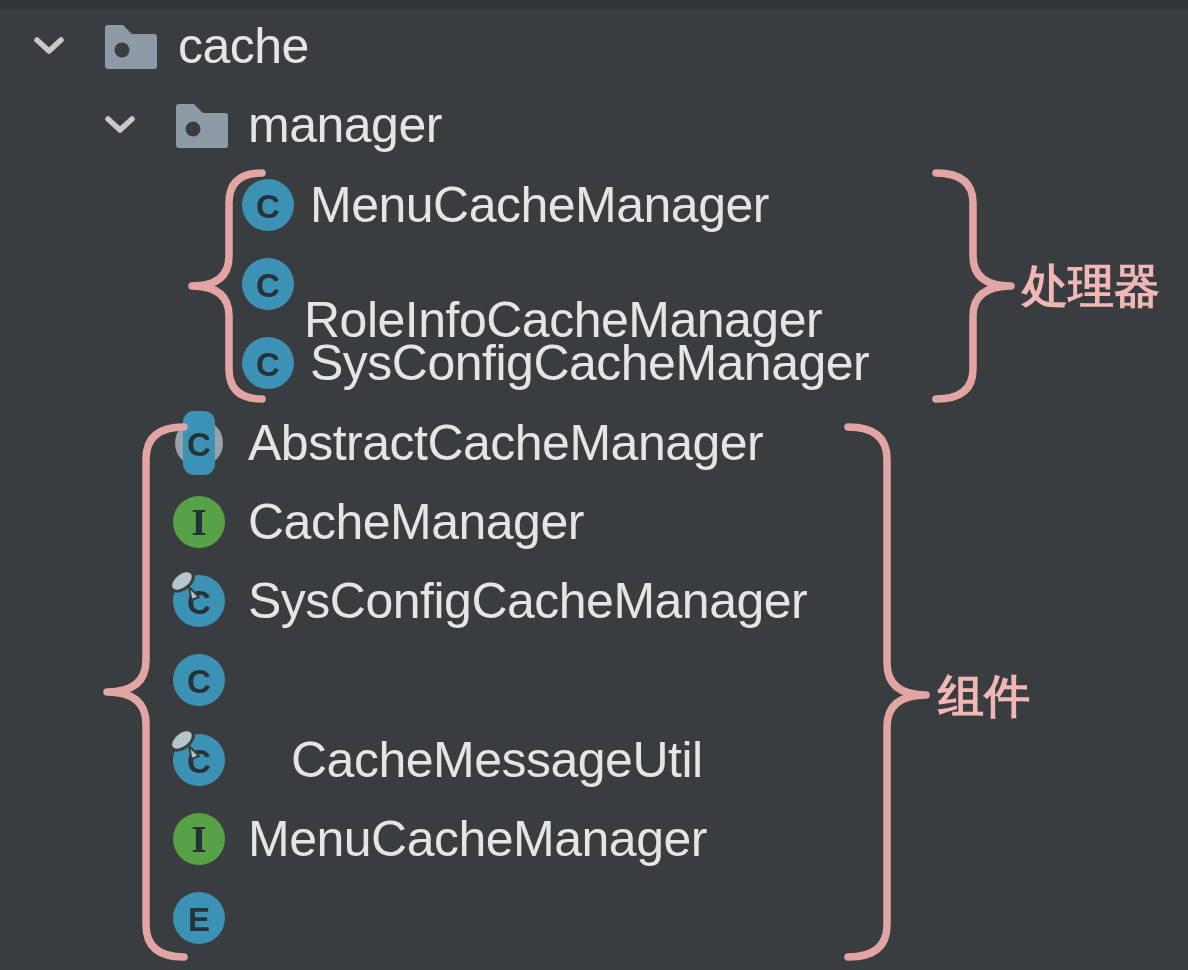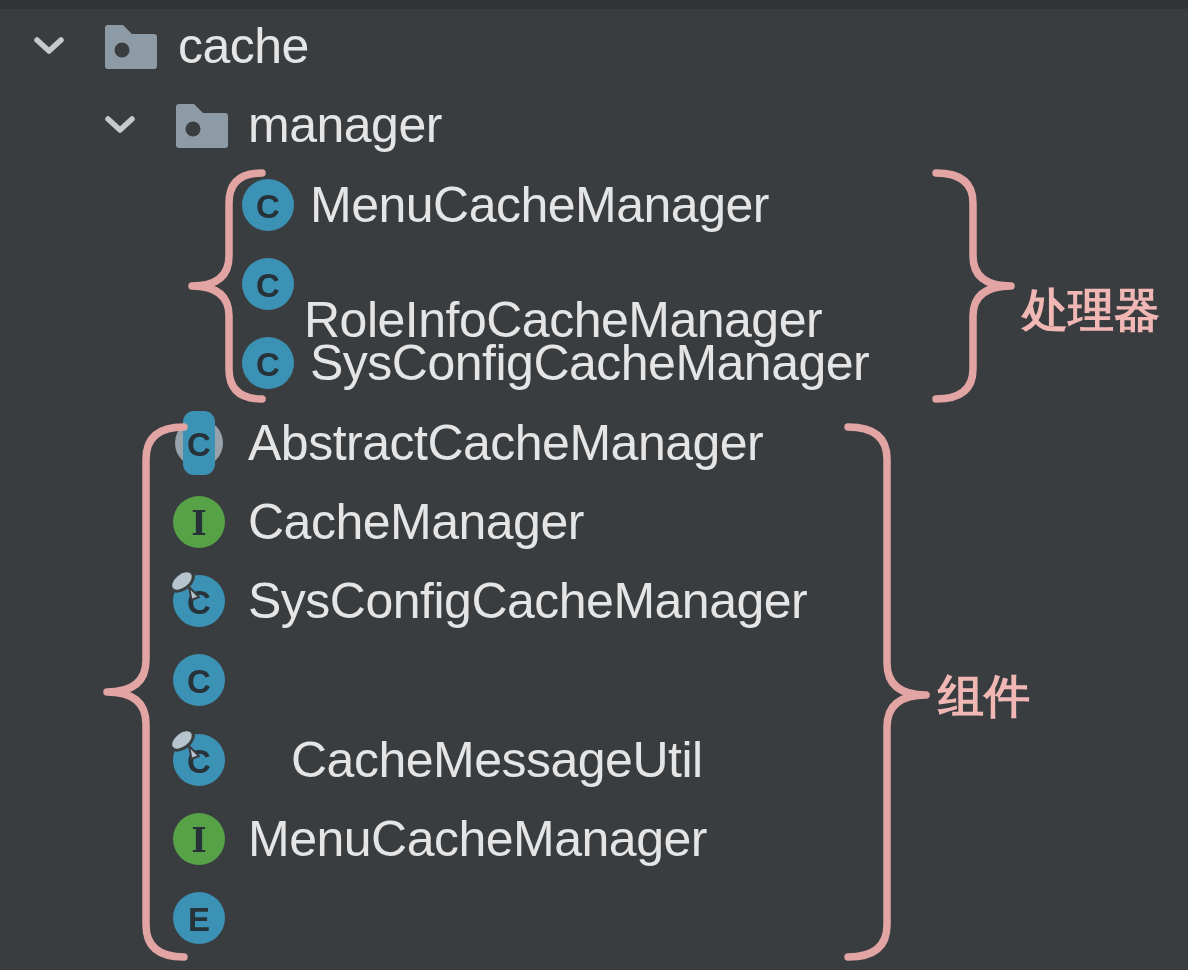--- a/index.html
+++ b/index.html
@@ -161,16 +161,16 @@
           L 973 256 Q 973 286 1011 286 Q 973 286 973 316
           L 973 369 Q 973 399 936 399" fill="none" stroke="#e2a5a4" stroke-width="7.5" stroke-linecap="round" stroke-linejoin="round"></path>
       <path d="M 184 427 Q 146 427 146 459
           L 146 660 Q 146 692 107 692 Q 146 692 146 724
           L 146 925 Q 146 957 184 957" fill="none" stroke="#e2a5a4" stroke-width="7.5" stroke-linecap="round" stroke-linejoin="round"></path>
       <path d="M 848 427 Q 887 427 887 459
           L 887 663 Q 887 695 926 695 Q 887 695 887 727
           L 887 925 Q 887 957 848 957" fill="none" stroke="#e2a5a4" stroke-width="7.5" stroke-linecap="round" stroke-linejoin="round"></path>
     </svg>
 
-  <div class="brace-label" id="label-handler" style="left:1022px;top:263px;margin-top:24px;">处理器</div>
+  <div class="brace-label" id="label-handler" style="left:1022px;top:263px;">处理器</div>
 
   <div class="brace-label" id="label-component" style="left:938px;top:673px;">组件</div>
 </div>
 
 </body></html>

